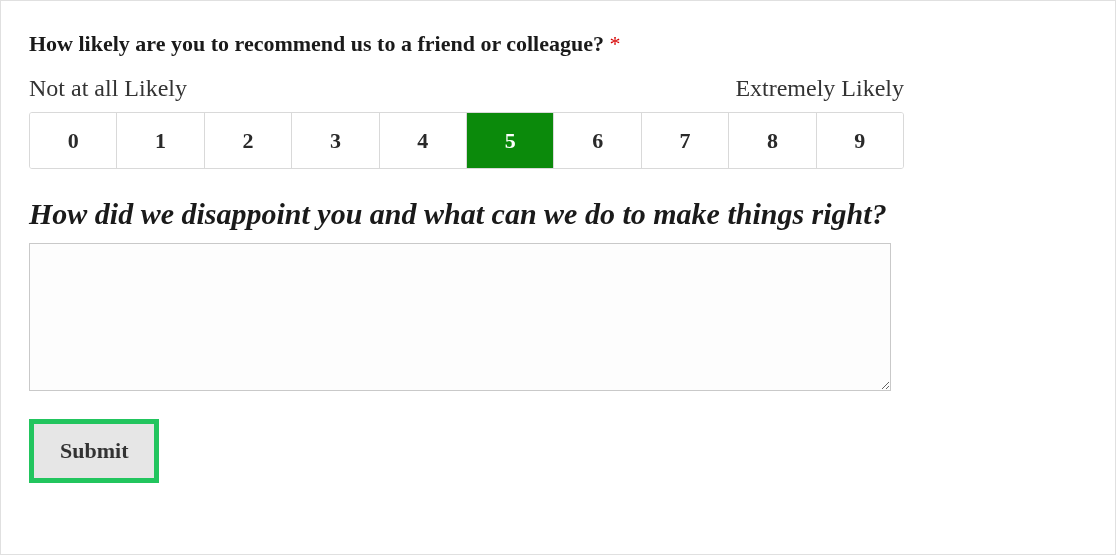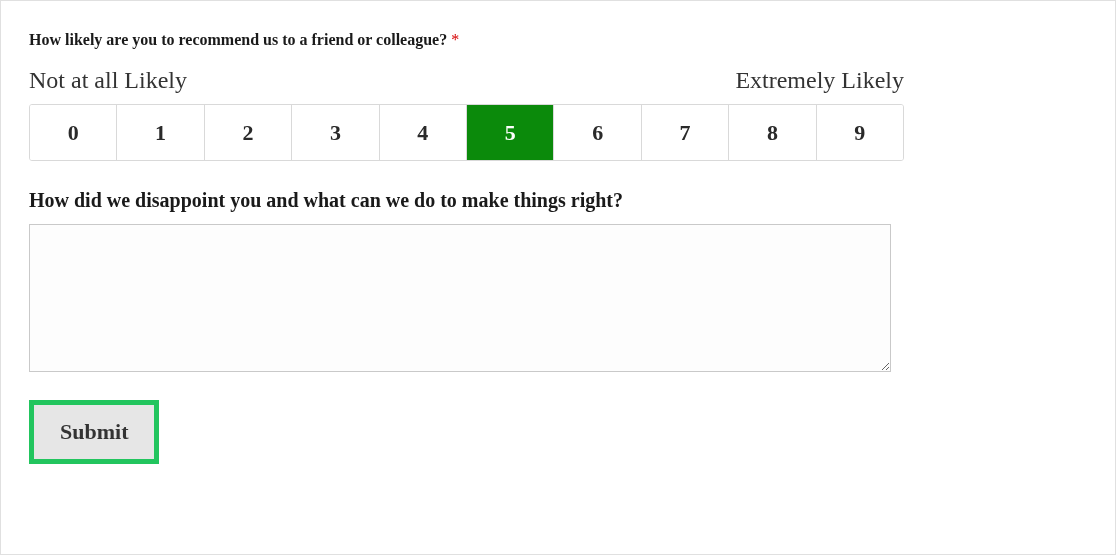--- a/index.html
+++ b/index.html
@@ -13,21 +13,21 @@
       color: #222222;
     }
     .form-container {
       width: 1116px;
       height: 555px;
       border: 1px solid #e0e0e0;
       padding: 30px 28px 28px 28px;
       background: #ffffff;
     }
     .question-label {
-      font-size: 16px;
+      font-size: 22px;
       font-weight: bold;
       color: #1a1a1a;
       margin-bottom: 18px;
     }
     .required-asterisk {
       color: #d60000;
       font-weight: normal;
     }
     .scale-labels {
       display: flex;
@@ -60,24 +60,25 @@
       user-select: none;
     }
     .scale-cell:last-child {
       border-right: none;
     }
     .scale-cell.selected {
       background: #0b8a0b;
       color: #ffffff;
     }
     .followup-label {
-      font-size: 20px;
+      font-size: 30px;
       font-weight: bold;
       color: #1a1a1a;
       margin-bottom: 12px;
+      font-style: italic;
     }
     .feedback-textarea {
       width: 862px;
       height: 148px;
       border: 1px solid #c9c9c9;
       background: #fdfdfd;
       font-family: Georgia, serif;
       font-size: 16px;
       padding: 8px;
       resize: both;

